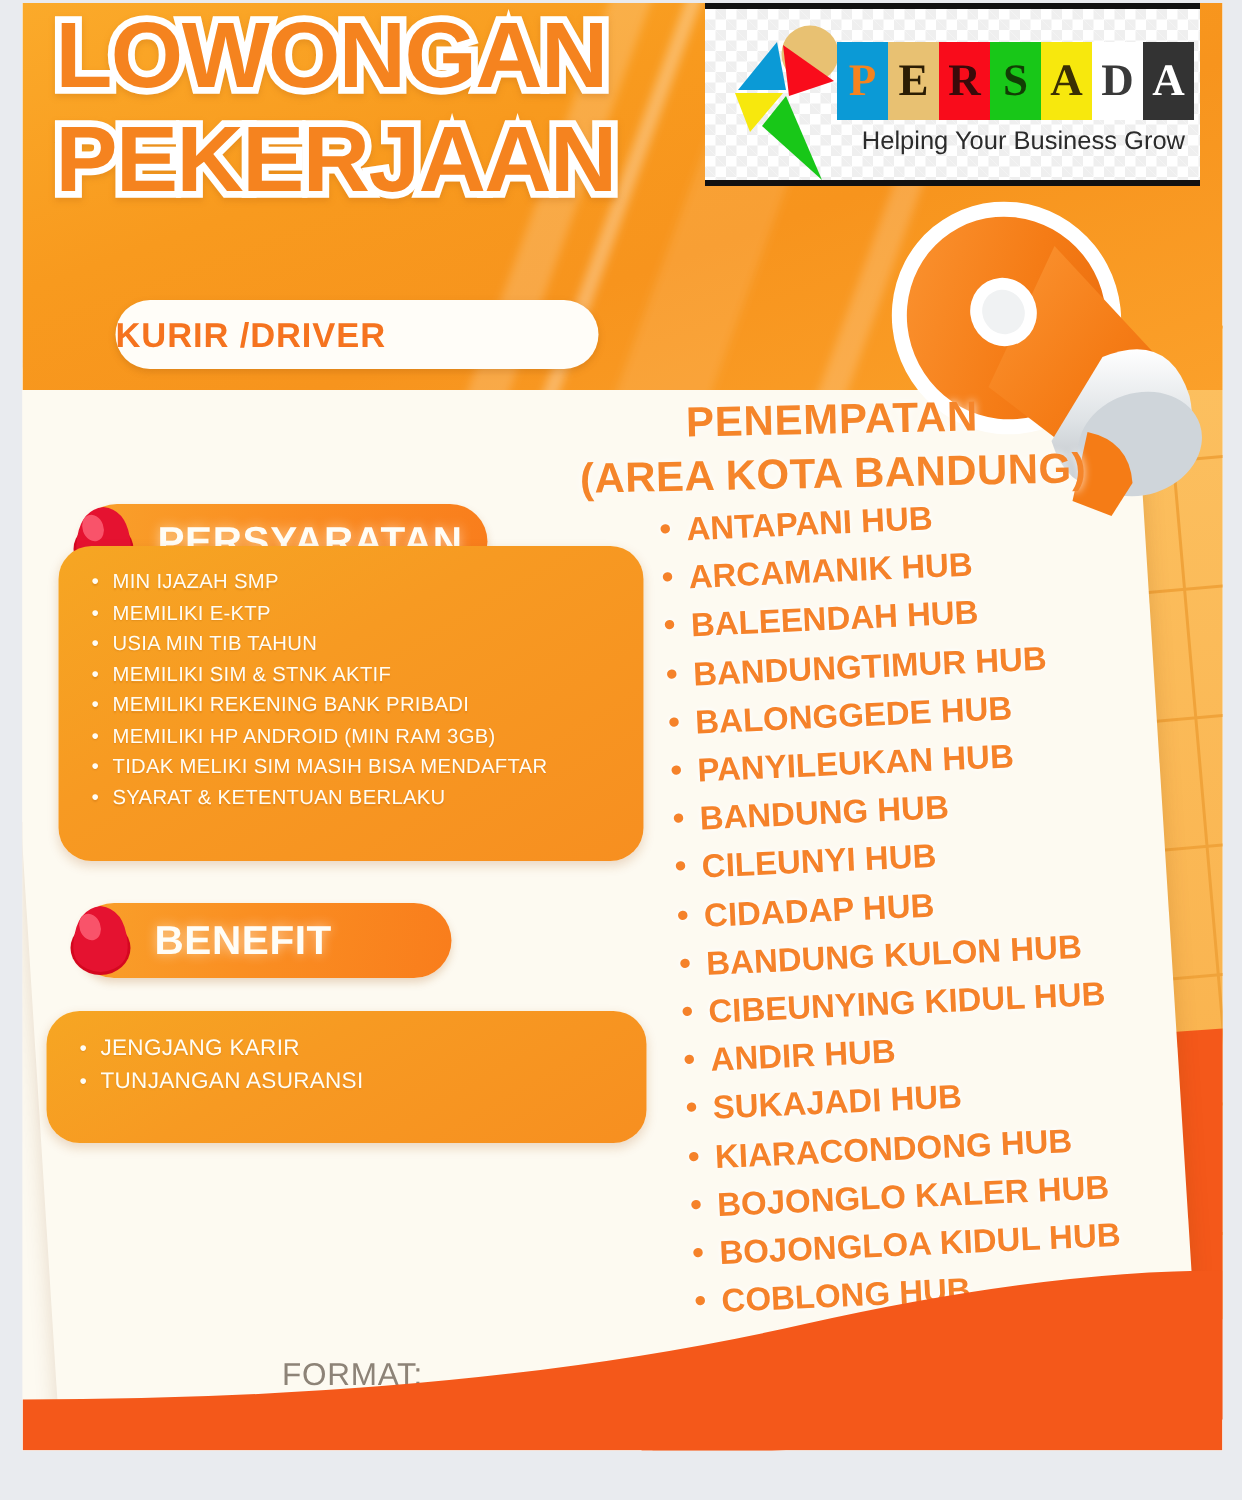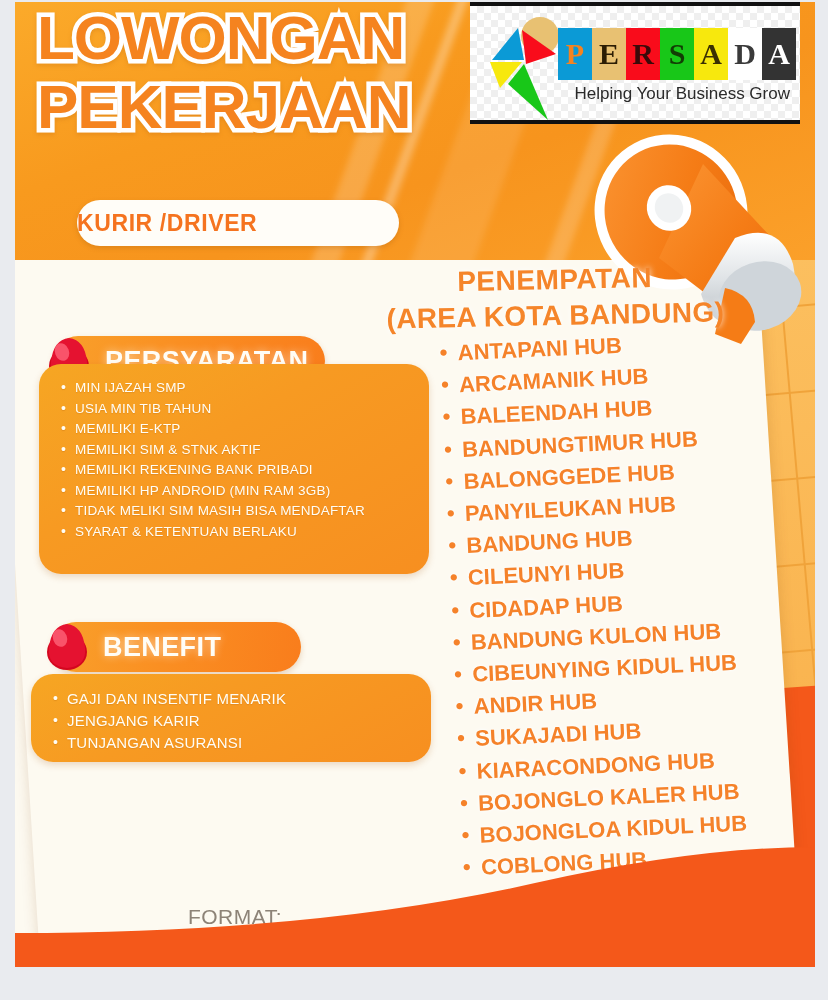--- a/index.html
+++ b/index.html
@@ -264,42 +264,41 @@
       <ellipse cx="28" cy="34" rx="20" ry="18" fill="#d4071f"></ellipse>
       <path d="M28 6 q16 2 18 24 q2 18 -18 20 q-20 -2 -18 -20 q2 -22 18 -24 Z" fill="#e51230"></path>
       <ellipse cx="21" cy="20" rx="7" ry="9" fill="#ff6a7e" opacity="0.75" transform="rotate(-20 21 20)"></ellipse>
     </svg>
     <div class="badge-text">PERSYARATAN</div>
   </div>
 
   <div class="listbox" style="left:24px; top:362px; width:390px; height:210px;">
     <ul>
       <li>MIN IJAZAH SMP</li>
+      <li>MEMILIKI E-KTP</li>
       <li>USIA MIN TIB TAHUN</li>
-      <li>MEMILIKI E-KTP</li>
       <li>MEMILIKI SIM &amp; STNK AKTIF</li>
       <li>MEMILIKI REKENING BANK PRIBADI</li>
       <li>MEMILIKI HP ANDROID (MIN RAM 3GB)</li>
       <li>TIDAK MELIKI SIM MASIH BISA MENDAFTAR</li>
       <li>SYARAT &amp; KETENTUAN BERLAKU</li>
     </ul>
   </div>
 
-  <div class="badge" style="left:36px; top:600px; width:250px;margin-top:20px;">
+  <div class="badge" style="left:36px; top:600px; width:250px;">
     <svg class="gem" viewBox="0 0 56 56">
       <ellipse cx="28" cy="34" rx="20" ry="18" fill="#d4071f"></ellipse>
       <path d="M28 6 q16 2 18 24 q2 18 -18 20 q-20 -2 -18 -20 q2 -22 18 -24 Z" fill="#e51230"></path>
       <ellipse cx="21" cy="20" rx="7" ry="9" fill="#ff6a7e" opacity="0.75" transform="rotate(-20 21 20)"></ellipse>
     </svg>
     <div class="badge-text">BENEFIT</div>
   </div>
 
   <div class="listbox" style="left:16px; top:672px; width:400px; height:88px;">
     <ul>
-      <li style="font-size:15px; line-height:22px;">GAJI DAN INSENTIF MENARIK</li>
       <li style="font-size:15px; line-height:22px;">JENGJANG KARIR</li>
       <li style="font-size:15px; line-height:22px;">TUNJANGAN ASURANSI</li>
     </ul>
   </div>
 
 
   <div class="place-head">
     <div class="h1">PENEMPATAN</div>
     <div class="h2">(AREA KOTA BANDUNG)</div>
   </div>

